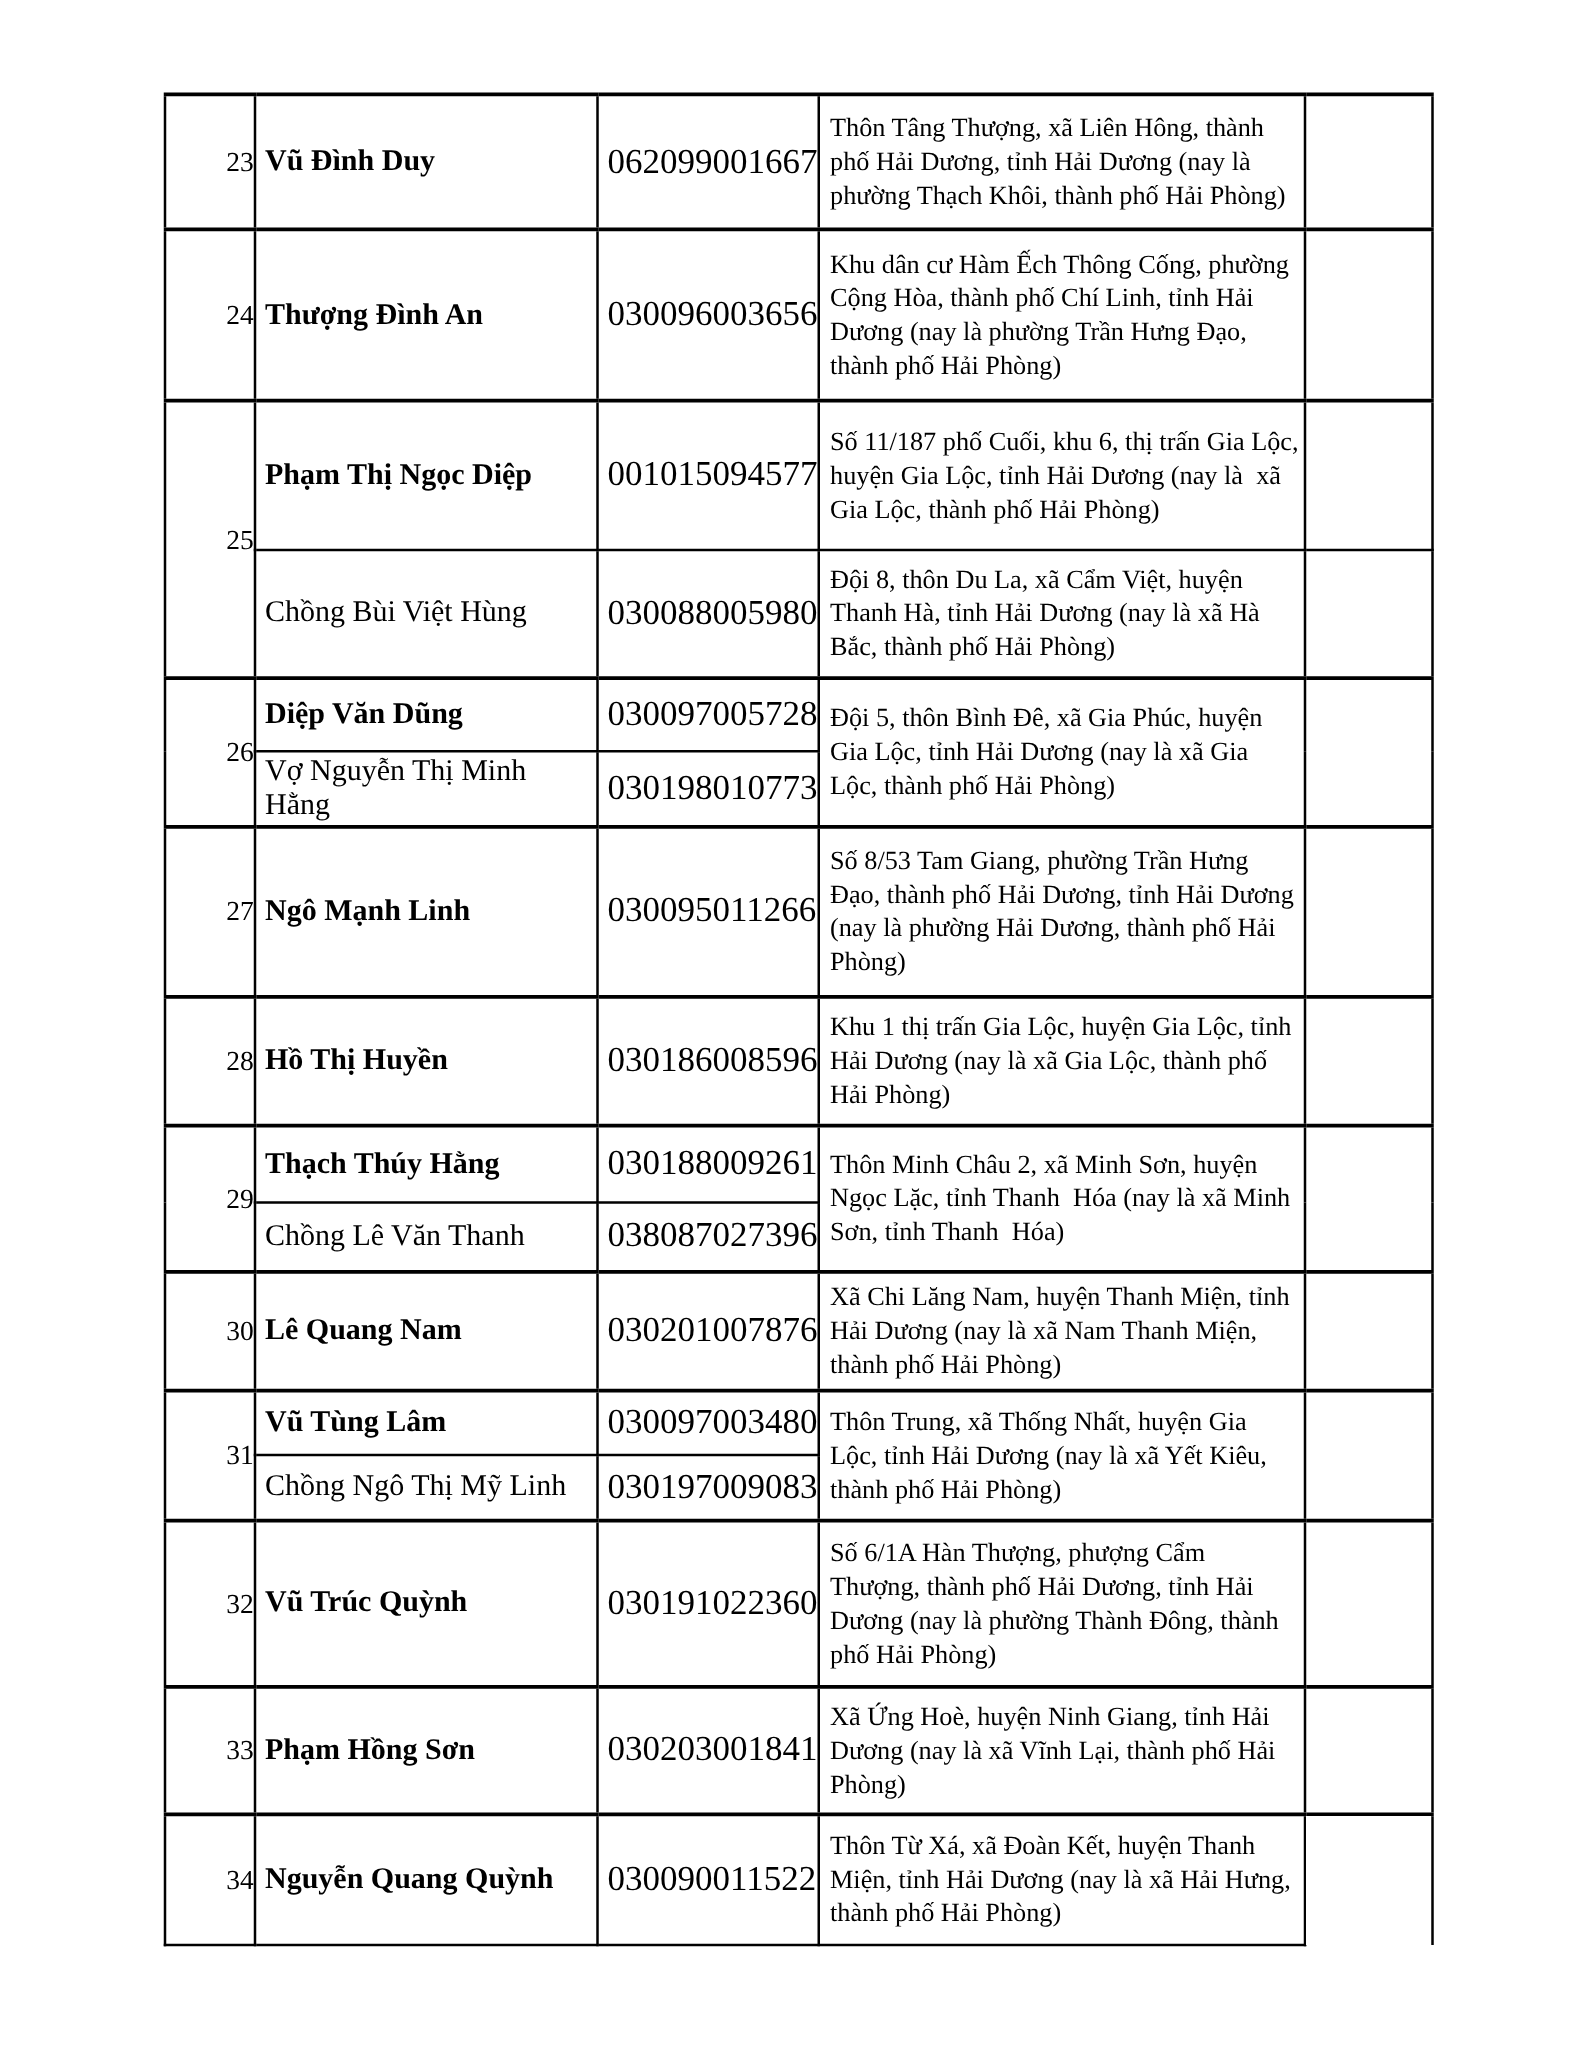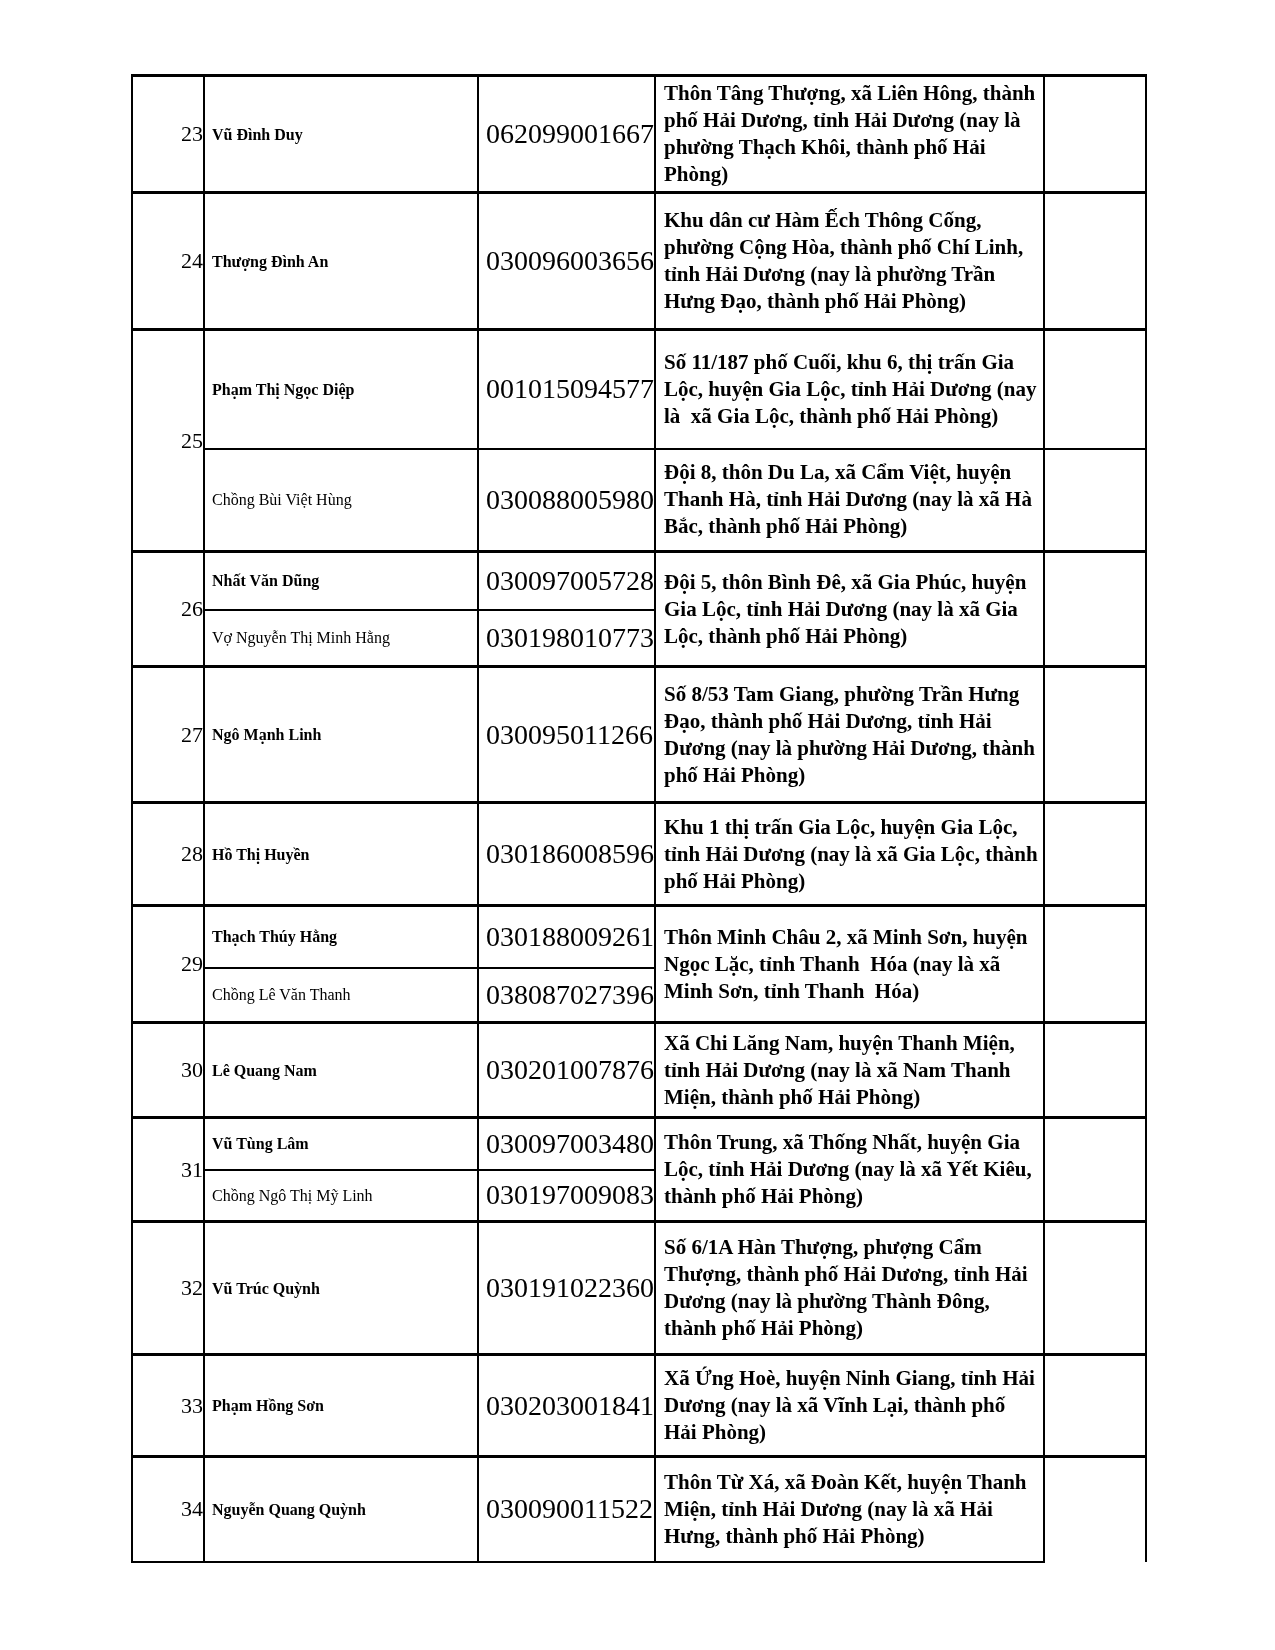--- a/index.html
+++ b/index.html
@@ -28,37 +28,36 @@
   
   tr.g > td { border-top-width: 3px; }
   td.stt {
     text-align: right;
     vertical-align: middle;
     font-size: 22px;
   }
   td.name {
     vertical-align: middle;
     padding: 2px 20px 2px 7px;
-    font-size: 16px;
+    font-size: 24px;
     font-weight: bold;
     line-height: 27px;
   }
   td.name.plain { font-weight: normal; }
   td.idnum {
     vertical-align: middle;
     padding: 2px 4px 2px 7px;
     font-size: 28px;
   }
   td.addr {
     vertical-align: middle;
     padding: 3px 4px 3px 8px;
     font-size: 21px;
     line-height: 27px;
     white-space: pre-wrap;
-    font-weight: bold;
   }
   td.note { background: #ffffff; }
   
   td.note.open-bottom { border-bottom: none; position: relative; }
   td.note.open-bottom::after {
     content: "";
     position: absolute;
     right: -2px;
     bottom: -9px;
     width: 2px;
@@ -105,21 +104,21 @@
     </tr>
     <tr style="height:103px">
       <td class="name plain">Chồng Bùi Việt Hùng</td>
       <td class="idnum">030088005980</td>
       <td class="addr">Đội 8, thôn Du La, xã Cẩm Việt, huyện Thanh Hà, tỉnh Hải Dương (nay là xã Hà Bắc, thành phố Hải Phòng)</td>
       <td class="note"></td>
     </tr>
 
     <tr class="g" style="height:58px">
       <td class="stt" rowspan="2">26</td>
-      <td class="name">Nhất Văn Dũng</td>
+      <td class="name">Diệp Văn Dũng</td>
       <td class="idnum">030097005728</td>
       <td class="addr" rowspan="2">Đội 5, thôn Bình Đê, xã Gia Phúc, huyện Gia Lộc, tỉnh Hải Dương (nay là xã Gia Lộc, thành phố Hải Phòng)</td>
       <td class="note" rowspan="2"></td>
     </tr>
     <tr style="height:57px">
       <td class="name plain">Vợ Nguyễn Thị Minh Hằng</td>
       <td class="idnum">030198010773</td>
     </tr>
 
     <tr class="g" style="height:136px">

